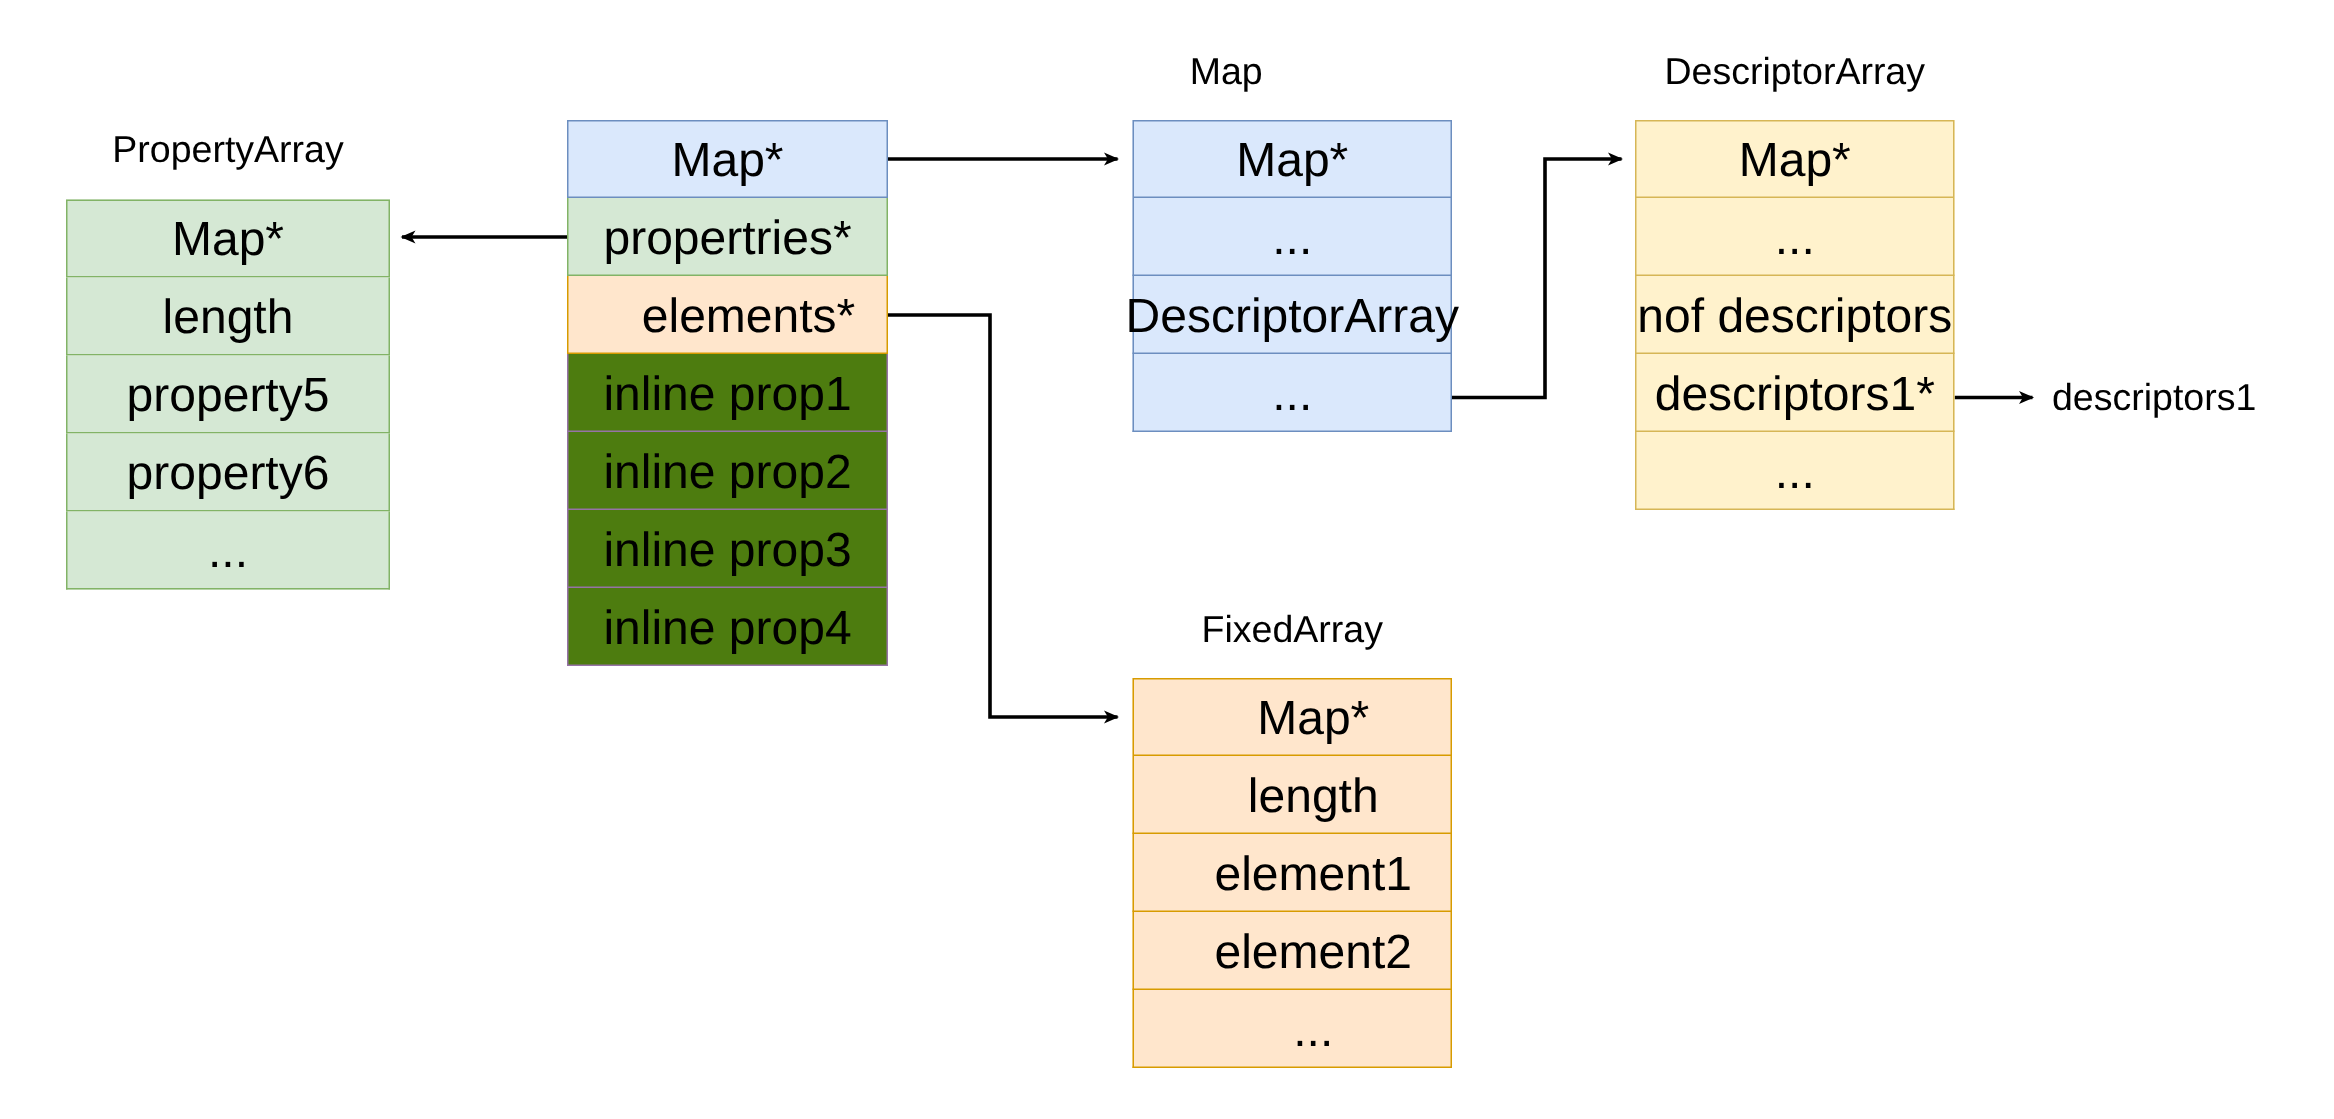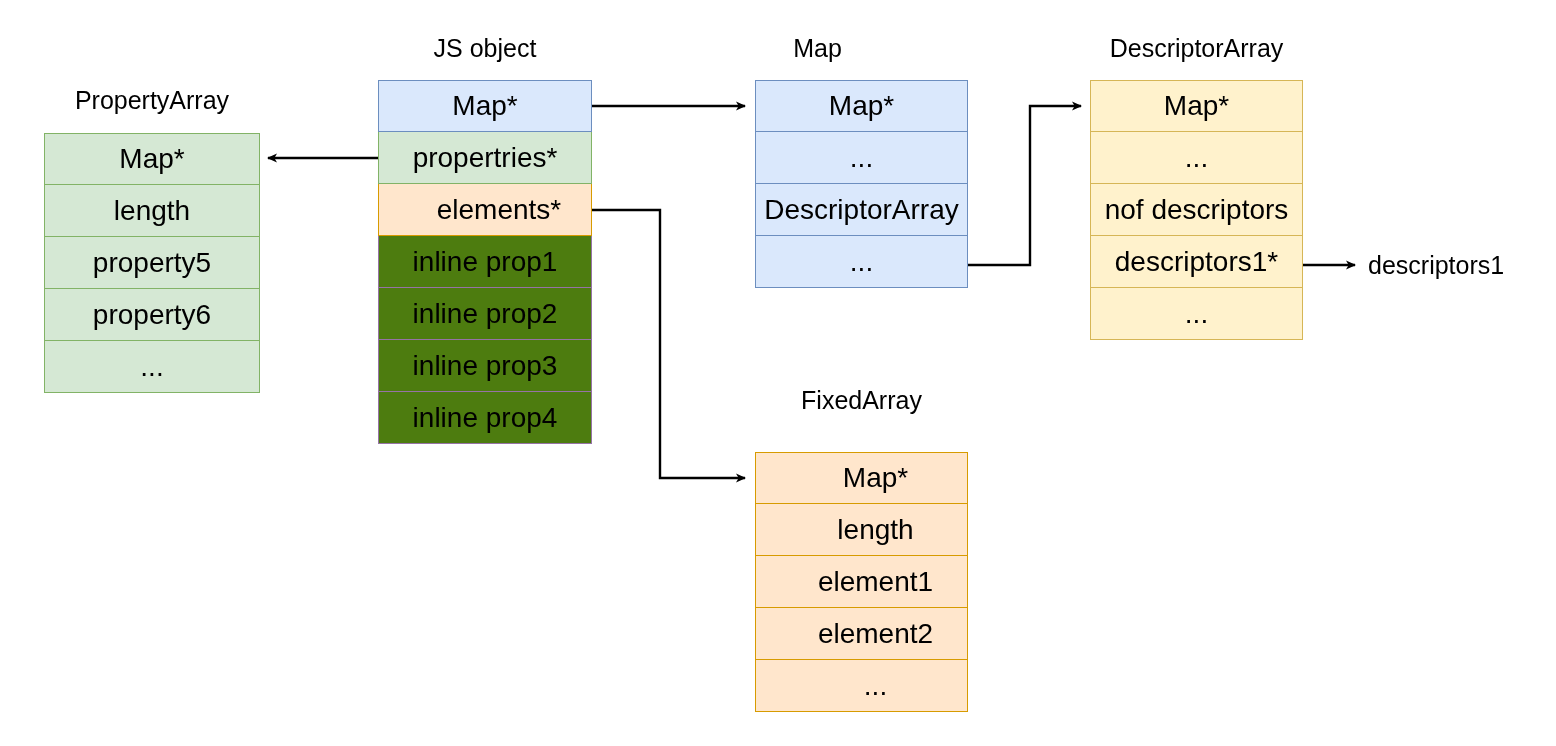--- a/index.html
+++ b/index.html
@@ -36,21 +36,21 @@
     box-sizing: border-box;
     display: flex;
     flex-direction: column;
   }
   .cell {
     box-sizing: border-box;
     height: 52px;
     display: flex;
     align-items: center;
     justify-content: center;
-    font-size: 28px;
+    font-size: 32px;
     line-height: 1;
     white-space: nowrap;
     color: #000000;
   }
 
   
   .c-blue   { background: #dae8fc; border: 1px solid #6c8ebf; }
   .c-green  { background: #d5e8d4; border: 1px solid #82b366; }
   .c-orange { background: #ffe6cc; border: 1px solid #d79b00; padding-left: 28px; }
   .c-purple { background: #4d7c0f; border: 1px solid #9673a6; }
@@ -107,21 +107,20 @@
 
   <div class="struct-title" style="left:44px; top:88px; width:216px;">PropertyArray</div>
   <div class="stack" style="left:44px; top:133px; width:216px;">
     <div class="cell c-green">Map*</div>
     <div class="cell c-green">length</div>
     <div class="cell c-green">property5</div>
     <div class="cell c-green">property6</div>
     <div class="cell c-green">...</div>
   </div>
 
-  <div class="struct-title" style="left:378px; top:36px; width:214px;">JS object</div>
   <div class="stack mixed" style="left:378px; top:80px; width:214px;">
     <div class="cell c-blue">Map*</div>
     <div class="cell c-green">propertries*</div>
     <div class="cell c-orange">elements*</div>
     <div class="cell c-purple">inline prop1</div>
     <div class="cell c-purple">inline prop2</div>
     <div class="cell c-purple">inline prop3</div>
     <div class="cell c-purple">inline prop4</div>
   </div>
 
@@ -135,21 +134,21 @@
 
   <div class="struct-title" style="left:1090px; top:36px; width:213px;">DescriptorArray</div>
   <div class="stack" style="left:1090px; top:80px; width:213px;">
     <div class="cell c-yellow">Map*</div>
     <div class="cell c-yellow">...</div>
     <div class="cell c-yellow">nof descriptors</div>
     <div class="cell c-yellow">descriptors1*</div>
     <div class="cell c-yellow">...</div>
   </div>
 
-  <div class="struct-title" style="left:755px; top:388px; width:213px;">FixedArray</div>
+  <div class="struct-title" style="left:755px; top:408px; width:213px;">FixedArray</div>
   <div class="stack" style="left:755px; top:452px; width:213px;">
     <div class="cell c-orange">Map*</div>
     <div class="cell c-orange">length</div>
     <div class="cell c-orange">element1</div>
     <div class="cell c-orange">element2</div>
     <div class="cell c-orange">...</div>
   </div>
 
   <div class="free-label" style="left:1368px; top:253px;">descriptors1</div>
 

